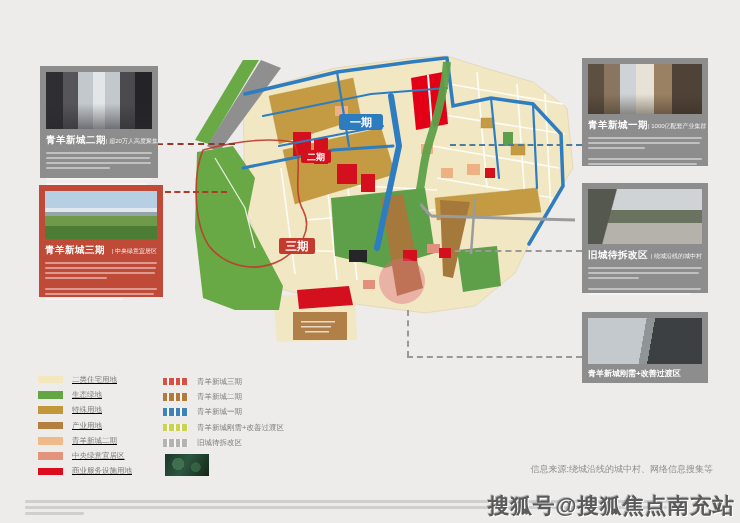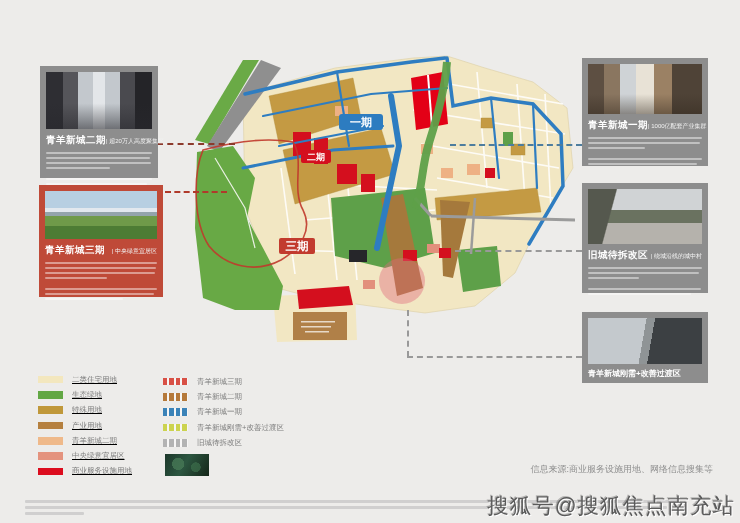--- a/index.html
+++ b/index.html
@@ -28,21 +28,21 @@
   
   .logo-box{position:absolute;left:165px;top:454px;display:flex;align-items:center;}
   .logo-img{width:44px;height:22px;background:
       radial-gradient(circle at 30% 45%, rgba(70,120,85,.8) 0 18%, transparent 19%),
       radial-gradient(circle at 70% 60%, rgba(60,110,75,.7) 0 14%, transparent 15%),
       linear-gradient(120deg,#1c372a,#2c5640 45%,#152619);}
   .logo-txt{margin-left:10px;font-size:15px;color:#3f3f3f;font-weight:600;letter-spacing:2px;white-space:nowrap;}
   .source{position:absolute;right:27px;top:463px;font-size:9px;color:#8f8f8f;white-space:nowrap;}
   .disclaimer{position:absolute;left:25px;top:497px;width:655px;}
   .disclaimer i{display:block;height:3px;background:#c6c6c6;margin:3px 0;border-radius:1px;opacity:.75;}
-  .watermark{position:absolute;right:5px;top:491px;font-size:21.5px;font-weight:normal;color:#5a5a5a;
+  .watermark{position:absolute;right:5px;top:491px;font-size:21.5px;font-weight:bold;color:#5a5a5a;
       letter-spacing:1px;white-space:nowrap;
       text-shadow:1px 1px 0 rgba(255,255,255,.95), -1px -1px 0 rgba(80,80,80,.35);}
   
   .ph1{height:57px;background:
       linear-gradient(180deg, rgba(0,0,0,0) 0 55%, rgba(40,40,45,.55) 100%),
       linear-gradient(90deg,#2e2e33 0 16%,#55555a 16% 30%,#c3c8cd 30% 44%,#e3e6e9 44% 56%,#c3c8cd 56% 70%,#4a4a4f 70% 84%,#242428 84% 100%);}
   .ph2{height:48px;background:linear-gradient(180deg,#b7cfe2 0 36%,#e2e8ee 36% 44%,#93a4ab 44% 52%,#6f9a49 52% 72%,#4d7c34 72% 100%);}
   .ph3{height:50px;background:
       linear-gradient(180deg, rgba(0,0,0,0) 0 60%, rgba(50,40,30,.45) 100%),
       linear-gradient(90deg,#5d4f42 0 14%,#8a7660 14% 28%,#cfd3d6 28% 42%,#e8e2d6 42% 58%,#9b8164 58% 74%,#4f4337 74% 100%);}
@@ -299,21 +299,21 @@
     <div class="lg-row">
         <div class="sw striped" style="background: repeating-linear-gradient(90deg, rgb(179, 179, 179) 0px, rgb(179, 179, 179) 4.5px, rgba(255, 255, 255, 0.55) 4.5px, rgba(255, 255, 255, 0.55) 6.5px);"></div>
         <span>旧城待拆改区</span>
       </div>
   </div>
 
   <div class="logo-box">
     <div class="logo-img"></div>
   </div>
 
-  <div class="source">信息来源:商业服务设施用地、网络信息搜集等</div>
+  <div class="source">信息来源:绕城沿线的城中村、网络信息搜集等</div>
   <div class="disclaimer">
     <i style="width:100%"></i>
       <i style="width:98%"></i>
       <i style="width:9%"></i>
   </div>
   <div class="watermark">搜狐号@搜狐焦点南充站</div>
 
 </div>
 
 </body></html>

